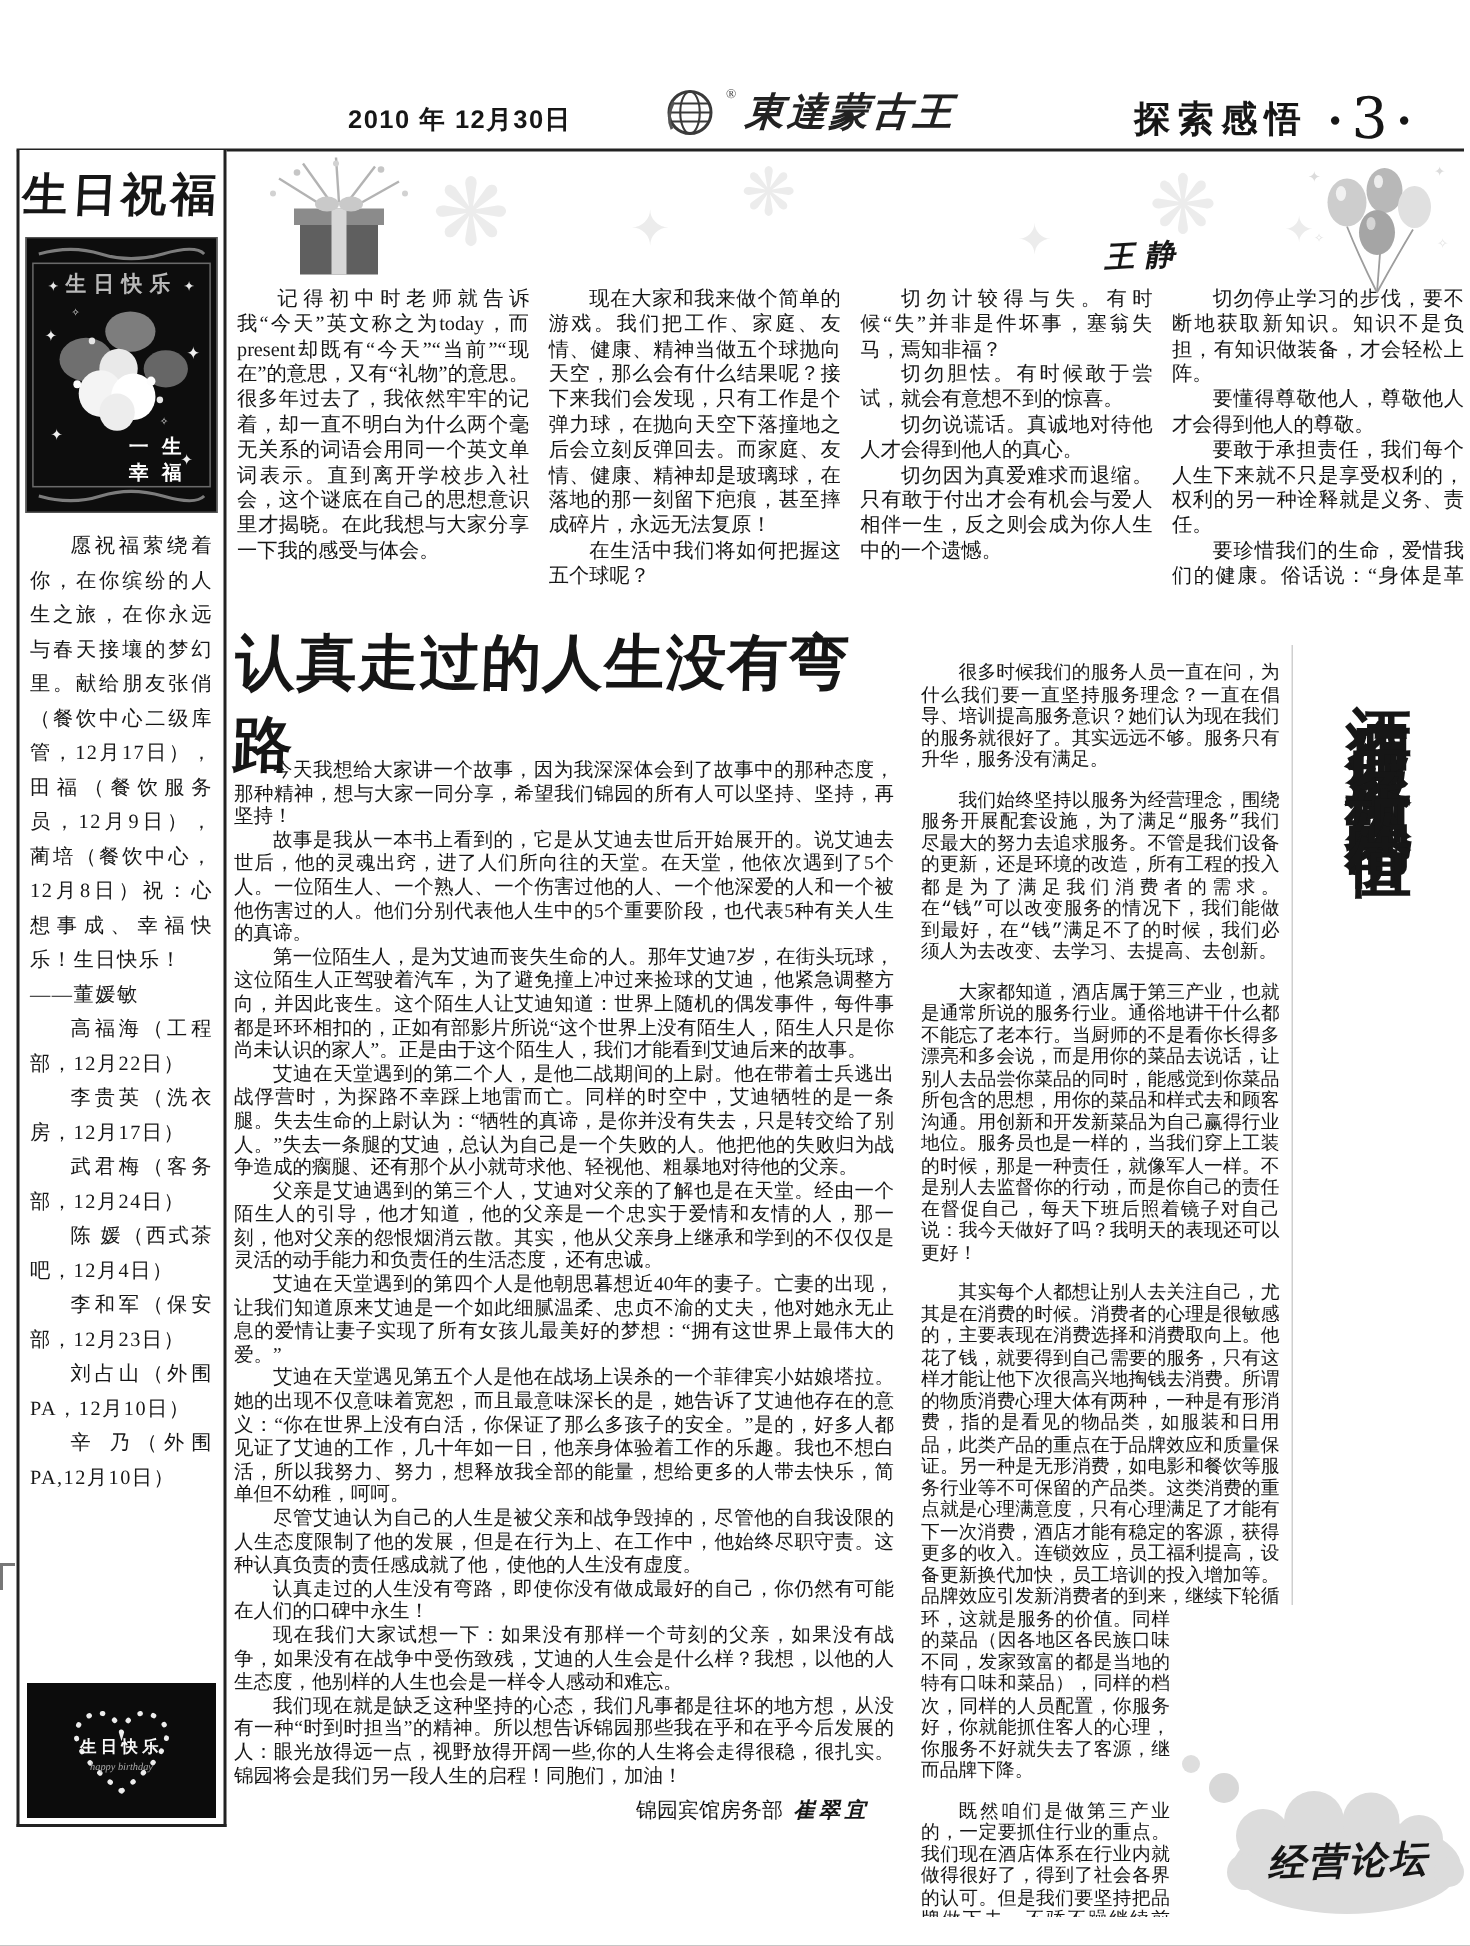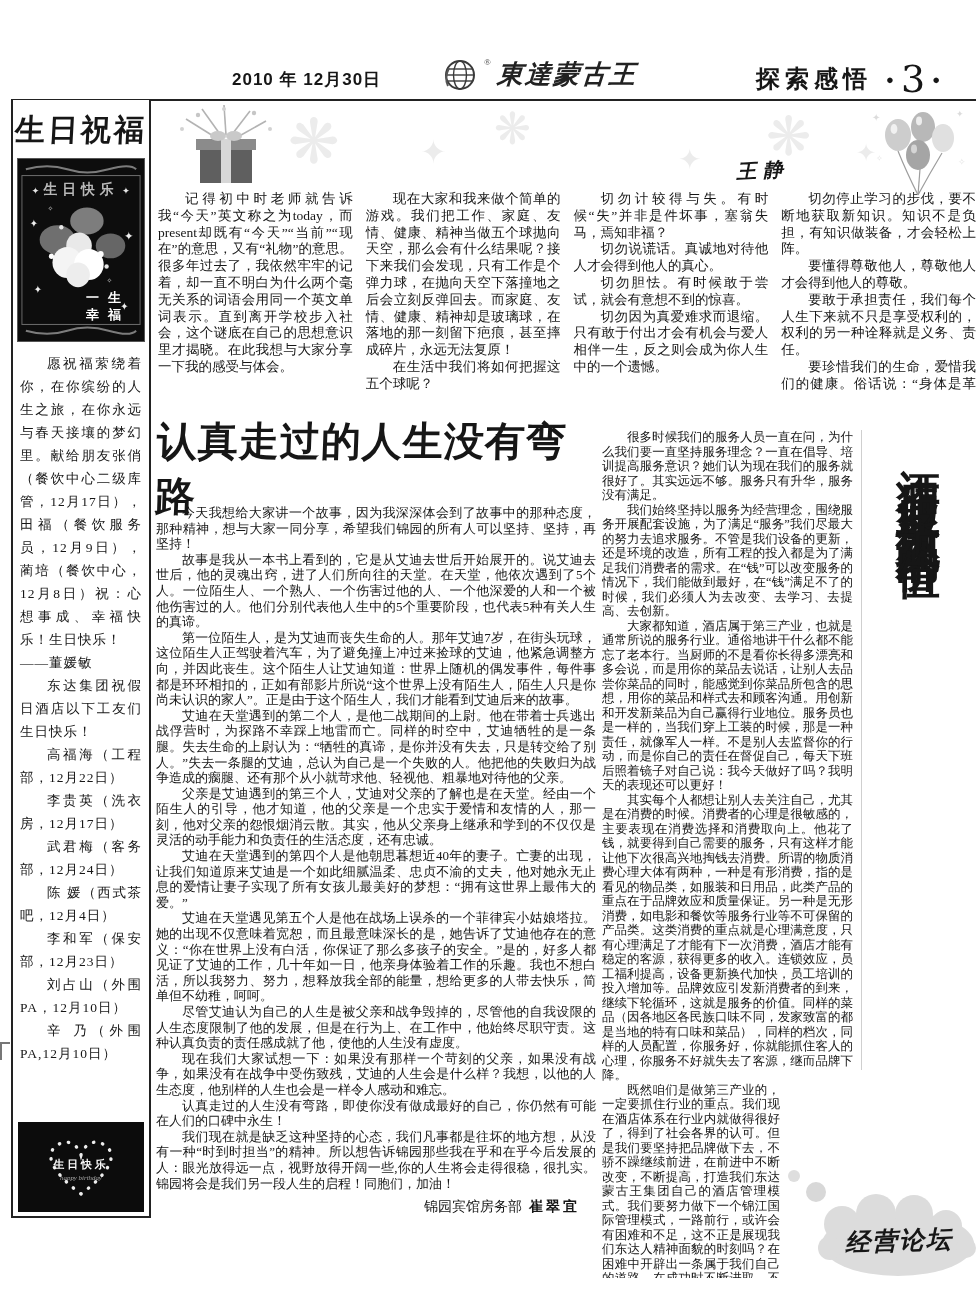--- a/index.html
+++ b/index.html
@@ -49,31 +49,31 @@
   .a1-body p{margin:0;text-indent:2em;}
 
   
   .a2-title{position:absolute;left:156px;top:414px;width:442px;margin:0;font-size:40px;font-weight:900;
             font-family:"Liberation Sans","DejaVu Sans",sans-serif;letter-spacing:1px;transform:skewX(-2deg);}
   .a2-body{position:absolute;left:156px;top:505px;width:440px;height:712px;overflow:hidden;
            font-size:13px;line-height:15.6px;text-align:justify;}
   .a2-body p{margin:0;text-indent:2em;}
   .a2-byline{position:absolute;left:156px;top:1198px;width:440px;text-align:right;padding-right:16px;
              font-size:14px;box-sizing:border-box;}
-  .script{font-weight:bold;letter-spacing:3px;}
+  .script{font-style:italic;font-weight:bold;letter-spacing:3px;}
 
   
   .a3{position:absolute;left:602px;top:430px;width:374px;height:848px;overflow:hidden;}
   .v-strip{float:right;width:114px;height:640px;margin-left:8px;margin-bottom:6px;
            display:flex;align-items:flex-start;justify-content:center;border-left:1px solid #cfcfcf;}
   .v-title{writing-mode:vertical-rl;font-family:"DejaVu Serif","Liberation Serif",serif;
            font-size:44px;font-weight:900;letter-spacing:8px;margin-top:4px;}
   .cloud-wrap{float:right;clear:right;width:196px;height:118px;margin-top:86px;position:relative;}
   .a3-paras{font-size:12.5px;line-height:14.5px;text-align:justify;}
-  .a3-paras p{margin:0;text-indent:2em;}
+  .a3-paras p{margin:12px;text-indent:2em;font-family:Liberation Mono, monospace;}
   .cloud-label{position:absolute;left:54px;top:62px;width:130px;text-align:center;z-index:2;
                font-size:25px;font-weight:bold;font-style:italic;letter-spacing:2px;transform:rotate(-2deg);}
 
   .fold-mark{position:absolute;left:0;top:1042px;width:8px;height:16px;
              border-top:2px solid #777;border-left:2px solid #777;}
 </style>
 </head>
 <body>
 
 <div class="page">
@@ -137,21 +137,20 @@
       <div style="position:absolute;right:14px;bottom:18px;color:#fff;font-weight:bold;font-size:13px;letter-spacing:9px;line-height:17px;text-align:center;">
         <div>一生</div>
         <div>幸福</div>
       </div>
       <div style="position:absolute;left:0;top:10px;width:100%;text-align:center;color:transparent;">生日快乐</div>
     </div>
 
     <div class="sb-text">
       <p class="para">愿祝福萦绕着你，在你缤纷的人生之旅，在你永远与春天接壤的梦幻里。献给朋友张俏（餐饮中心二级库管，12月17日），田福（餐饮服务员，12月9日），蔺培（餐饮中心，12月8日）祝：心想事成、幸福快乐！生日快乐！</p>
       <p class="sb-sign">——董媛敏</p>
-      <p class="para">东达集团祝假日酒店以下工友们生日快乐！</p>
       <div>
           <p class="para">高福海（工程部，12月22日）</p>
           <p class="para">李贵英（洗衣房，12月17日）</p>
           <p class="para">武君梅（客务部，12月24日）</p>
           <p class="para">陈 媛（西式茶吧，12月4日）</p>
           <p class="para">李和军（保安部，12月23日）</p>
           <p class="para">刘占山（外围PA，12月10日）</p>
           <p class="para">辛 乃（外围PA,12月10日）</p>
         </div>
     </div>
@@ -214,43 +213,43 @@
         <text x="92" y="60" fill="#e4e4e4" font-size="9">✧</text>
         <text x="10" y="56" fill="#e4e4e4" font-size="8">✧</text>
       </svg>
     </div>
 
     <div class="a1-body">
         <p class="para">记得初中时老师就告诉我“今天”英文称之为today，而present却既有“今天”“当前”“现在”的意思，又有“礼物”的意思。很多年过去了，我依然牢牢的记着，却一直不明白为什么两个毫无关系的词语会用同一个英文单词表示。直到离开学校步入社会，这个谜底在自己的思想意识里才揭晓。在此我想与大家分享一下我的感受与体会。</p>
         <p class="para">现在大家和我来做个简单的游戏。我们把工作、家庭、友情、健康、精神当做五个球抛向天空，那么会有什么结果呢？接下来我们会发现，只有工作是个弹力球，在抛向天空下落撞地之后会立刻反弹回去。而家庭、友情、健康、精神却是玻璃球，在落地的那一刻留下疤痕，甚至摔成碎片，永远无法复原！</p>
         <p class="para">在生活中我们将如何把握这五个球呢？</p>
         <p class="para">切勿计较得与失。有时候“失”并非是件坏事，塞翁失马，焉知非福？</p>
+        <p class="para">切勿胆怯。有时候敢于尝试，就会有意想不到的惊喜。</p>
         <p class="para">切勿说谎话。真诚地对待他人才会得到他人的真心。</p>
-        <p class="para">切勿胆怯。有时候敢于尝试，就会有意想不到的惊喜。</p>
         <p class="para">切勿因为真爱难求而退缩。只有敢于付出才会有机会与爱人相伴一生，反之则会成为你人生中的一个遗憾。</p>
         <p class="para">切勿停止学习的步伐，要不断地获取新知识。知识不是负担，有知识做装备，才会轻松上阵。</p>
         <p class="para">要懂得尊敬他人，尊敬他人才会得到他人的尊敬。</p>
         <p class="para">要敢于承担责任，我们每个人生下来就不只是享受权利的，权利的另一种诠释就是义务、责任。</p>
         <p class="para">要珍惜我们的生命，爱惜我们的健康。俗话说：“身体是革命的本钱”。生命不是一场球赛，而是一个旅途，需要我们去用心体会。</p>
       </div>
   </section>
 
   <section>
     <h2 class="a2-title">认真走过的人生没有弯路</h2>
     <div class="a2-body">
         <p class="para">今天我想给大家讲一个故事，因为我深深体会到了故事中的那种态度，那种精神，想与大家一同分享，希望我们锦园的所有人可以坚持、坚持，再坚持！</p>
         <p class="para">故事是我从一本书上看到的，它是从艾迪去世后开始展开的。说艾迪去世后，他的灵魂出窍，进了人们所向往的天堂。在天堂，他依次遇到了5个人。一位陌生人、一个熟人、一个伤害过他的人、一个他深爱的人和一个被他伤害过的人。他们分别代表他人生中的5个重要阶段，也代表5种有关人生的真谛。</p>
         <p class="para">第一位陌生人，是为艾迪而丧失生命的人。那年艾迪7岁，在街头玩球，这位陌生人正驾驶着汽车，为了避免撞上冲过来捡球的艾迪，他紧急调整方向，并因此丧生。这个陌生人让艾迪知道：世界上随机的偶发事件，每件事都是环环相扣的，正如有部影片所说“这个世界上没有陌生人，陌生人只是你尚未认识的家人”。正是由于这个陌生人，我们才能看到艾迪后来的故事。</p>
         <p class="para">艾迪在天堂遇到的第二个人，是他二战期间的上尉。他在带着士兵逃出战俘营时，为探路不幸踩上地雷而亡。同样的时空中，艾迪牺牲的是一条腿。失去生命的上尉认为：“牺牲的真谛，是你并没有失去，只是转交给了别人。”失去一条腿的艾迪，总认为自己是一个失败的人。他把他的失败归为战争造成的瘸腿、还有那个从小就苛求他、轻视他、粗暴地对待他的父亲。</p>
         <p class="para">父亲是艾迪遇到的第三个人，艾迪对父亲的了解也是在天堂。经由一个陌生人的引导，他才知道，他的父亲是一个忠实于爱情和友情的人，那一刻，他对父亲的怨恨烟消云散。其实，他从父亲身上继承和学到的不仅仅是灵活的动手能力和负责任的生活态度，还有忠诚。</p>
         <p class="para">艾迪在天堂遇到的第四个人是他朝思暮想近40年的妻子。亡妻的出现，让我们知道原来艾迪是一个如此细腻温柔、忠贞不渝的丈夫，他对她永无止息的爱情让妻子实现了所有女孩儿最美好的梦想：“拥有这世界上最伟大的爱。”</p>
         <p class="para">艾迪在天堂遇见第五个人是他在战场上误杀的一个菲律宾小姑娘塔拉。她的出现不仅意味着宽恕，而且最意味深长的是，她告诉了艾迪他存在的意义：“你在世界上没有白活，你保证了那么多孩子的安全。”是的，好多人都见证了艾迪的工作，几十年如一日，他亲身体验着工作的乐趣。我也不想白活，所以我努力、努力，想释放我全部的能量，想给更多的人带去快乐，简单但不幼稚，呵呵。</p>
         <p class="para">尽管艾迪认为自己的人生是被父亲和战争毁掉的，尽管他的自我设限的人生态度限制了他的发展，但是在行为上、在工作中，他始终尽职守责。这种认真负责的责任感成就了他，使他的人生没有虚度。</p>
+        <p class="para">认真走过的人生没有弯路，即使你没有做成最好的自己，你仍然有可能在人们的口碑中永生！</p>
         <p class="para">现在我们大家试想一下：如果没有那样一个苛刻的父亲，如果没有战争，如果没有在战争中受伤致残，艾迪的人生会是什么样？我想，以他的人生态度，他别样的人生也会是一样令人感动和难忘。</p>
-        <p class="para">认真走过的人生没有弯路，即使你没有做成最好的自己，你仍然有可能在人们的口碑中永生！</p>
         <p class="para">我们现在就是缺乏这种坚持的心态，我们凡事都是往坏的地方想，从没有一种“时到时担当”的精神。所以想告诉锦园那些我在乎和在乎今后发展的人：眼光放得远一点，视野放得开阔一些,你的人生将会走得很稳，很扎实。锦园将会是我们另一段人生的启程！同胞们，加油！</p>
       </div>
     <div class="a2-byline">
       <span>锦园宾馆房务部</span>&nbsp;
       <span class="script">崔翠宜</span>
     </div>
   </section>
 
   <section class="a3">
     <div class="v-strip">

